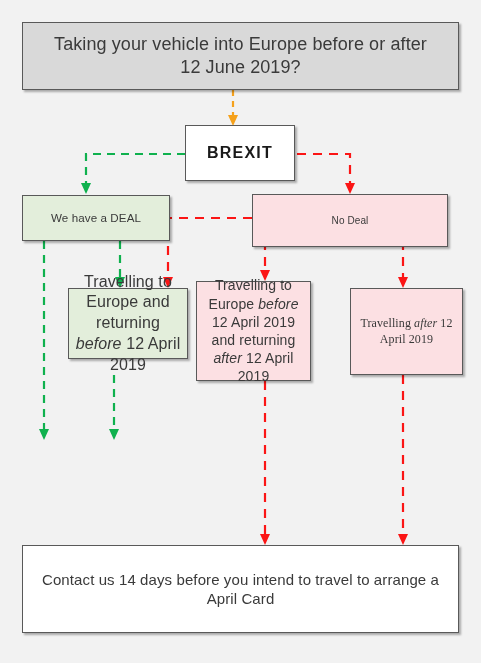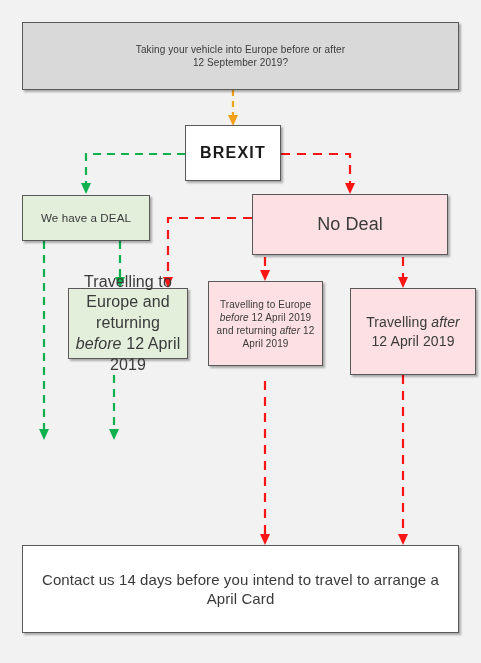--- a/index.html
+++ b/index.html
@@ -41,33 +41,33 @@
     letter-spacing: 0.1px;
   }
 
   
   .n-gray  { background: #d9d9d9; }
   .n-white { background: #ffffff; }
   .n-green { background: #e3eedb; }
   .n-pink  { background: #fce0e3; }
 
   
-  #node-header   { left: 22px;  top: 22px;  width: 437px; height: 68px;  font-size: 10px; }
-  #node-brexit   { left: 185px; top: 125px; width: 96px;  height: 56px; }
+  #node-header   { left: 22px;  top: 22px;  width: 437px; height: 68px;  font-size: 18px; }
+  #node-brexit   { left: 185px; top: 125px; width: 110px;  height: 56px; }
   #node-brexit .txt {
     font-weight: bold;
     font-size: 16px;
     letter-spacing: 1.2px;
     color: #1a1a1a;
   }
-  #node-deal     { left: 22px;  top: 195px; width: 128px; height: 46px;  font-size: 11.6px; justify-content: center; }
-  #node-nodeal   { left: 252px; top: 194px; width: 196px; height: 61px;  font-size: 18px; }
+  #node-deal     { left: 22px;  top: 195px; width: 148px; height: 46px;  font-size: 11.6px; justify-content: center; }
+  #node-nodeal   { left: 252px; top: 194px; width: 196px; height: 53px;  font-size: 10px; }
   #node-green1   { left: 68px;  top: 288px; width: 120px; height: 71px;  font-size: 16px; }
-  #node-pink1    { left: 208px; top: 281px; width: 115px; height: 85px; font-size: 10px; }
-  #node-pink2    { left: 350px; top: 288px; width: 126px; height: 87px;  font-size: 14px; }
+  #node-pink1    { left: 196px; top: 281px; width: 115px; height: 100px; font-size: 14px; }
+  #node-pink2    { left: 350px; top: 288px; width: 113px; height: 87px;  font-size: 12px; font-family: Liberation Serif, serif; }
   #node-noaction { left: 22px;  top: 440px; width: 148px; height: 48px;  font-size: 11.6px; }
   #node-contact  { left: 22px;  top: 545px; width: 437px; height: 88px;  font-size: 15px; }
 
   em { font-style: italic; }
 
   
   .edge {
     fill: none;
     stroke-width: 2.2;
     stroke-linecap: butt;
@@ -136,21 +136,21 @@
       <polygon class="head-red" points="265,545 260,534 270,534"></polygon>
     </g>
 
     <g>
       <path class="edge edge-red" d="M 403 375 L 403 537"></path>
       <polygon class="head-red" points="403,545 398,534 408,534"></polygon>
     </g>
   </svg>
 
   <div class="node n-gray" id="node-header">
-    <span class="txt"><span>Taking your vehicle into Europe before or after</span><br><span>12 September 2019?</span></span>
+    <span class="txt"><span>Taking your vehicle into Europe before or after</span><br><span>12 June 2019?</span></span>
   </div>
 
   <div class="node n-white" id="node-brexit">
     <span class="txt">BREXIT</span>
   </div>
 
   <div class="node n-green" id="node-deal">
     <span class="txt">We have a DEAL</span>
   </div>
 

